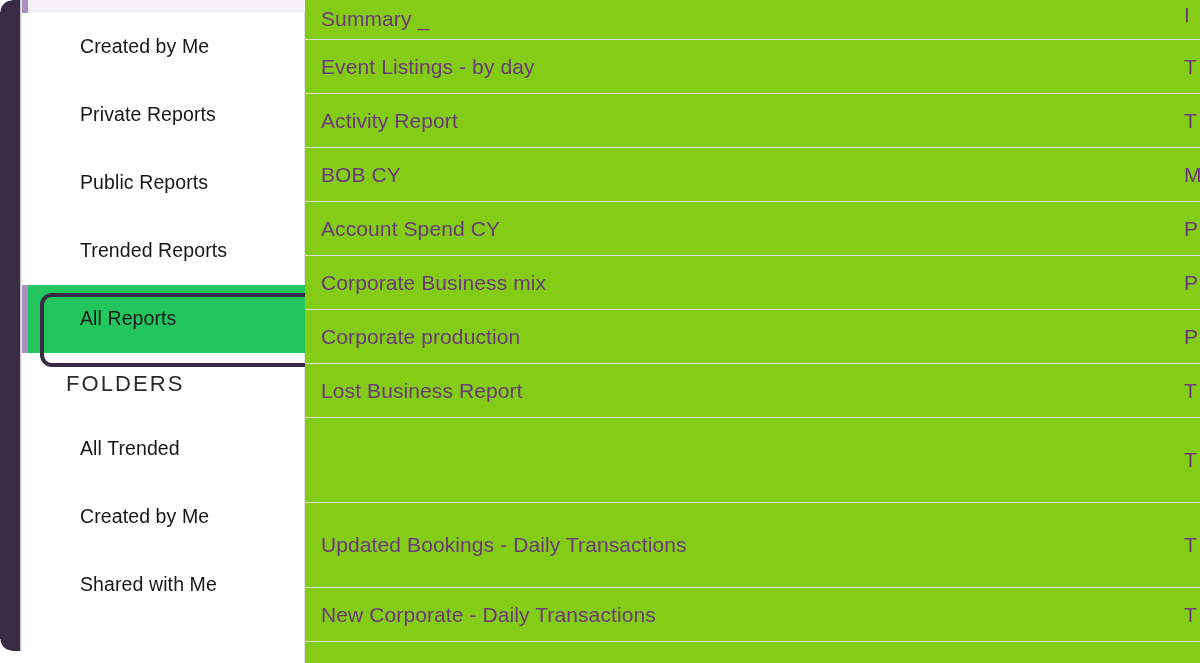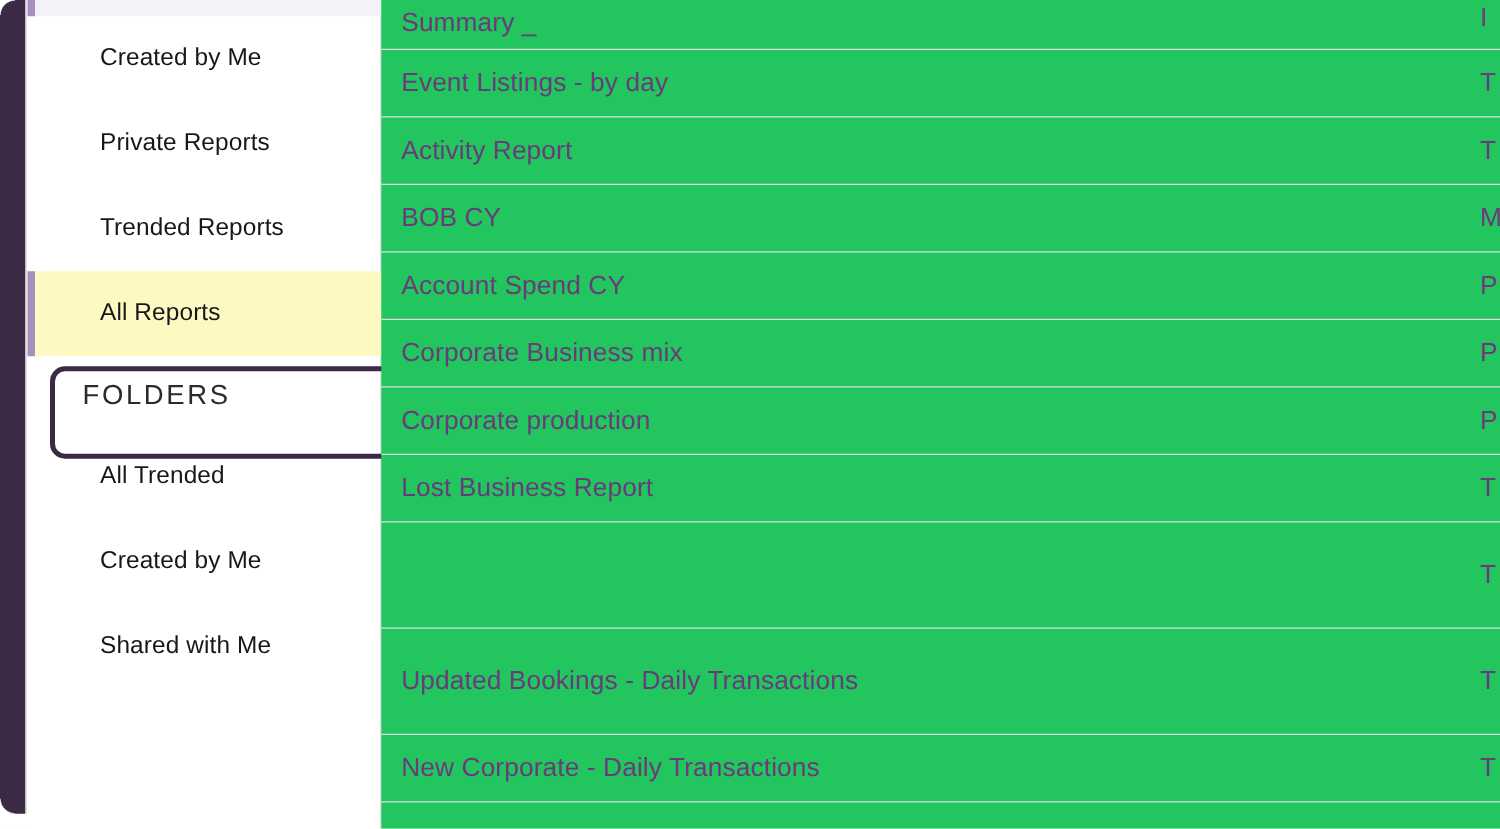--- a/index.html
+++ b/index.html
@@ -92,21 +92,21 @@
   .nav-item .nav-label {
     padding-left: 58px;
     font-size: 19.5px;
     color: #17171a;
     letter-spacing: 0.1px;
     line-height: 1.2;
   }
 
   
   .nav-item.selected {
-    background: #fef9c3;
+    background: #22c55e;
   }
   .nav-item.selected .accent-bar {
     position: absolute;
     left: 0;
     top: 0;
     width: 6px;
     height: 100%;
     background: #a98fc0;
   }
   .focus-ring {
@@ -131,21 +131,21 @@
     color: #2b2b2f;
   }
 
   
   .main {
     position: absolute;
     left: 305px;
     top: 0;
     width: 895px;
     height: 663px;
-    background: #22c55e;
+    background: #84cc16;
     overflow: hidden;
   }
 
   .row {
     position: relative;
     box-sizing: border-box;
     border-bottom: 1px solid #dedce1;
     padding-left: 16px;
     padding-right: 10px;
     display: flex;
@@ -196,20 +196,23 @@
     </div>
 
     <div class="nav-list">
       <div class="nav-item">
         <span class="nav-label">Created by Me</span>
       </div>
       <div class="nav-item">
         <span class="nav-label">Private Reports</span>
       </div>
       <div class="nav-item">
+        <span class="nav-label">Public Reports</span>
+      </div>
+      <div class="nav-item">
         <span class="nav-label">Trended Reports</span>
       </div>
       <div class="nav-item selected">
         <div class="accent-bar"></div>
         <span class="nav-label">All Reports</span>
       </div>
 
       <div class="section-header">FOLDERS</div>
 
       <div class="nav-item">

